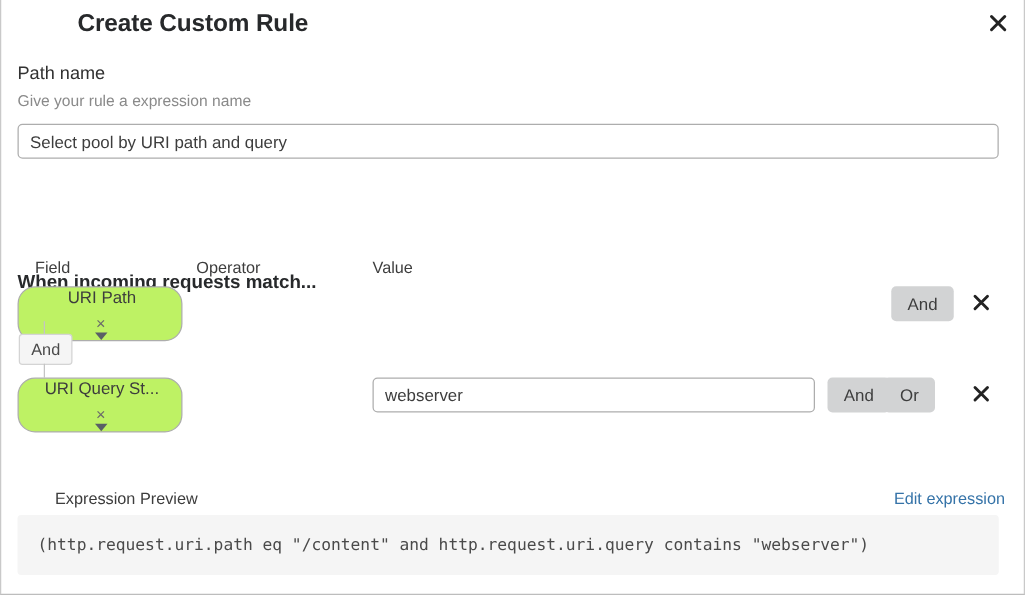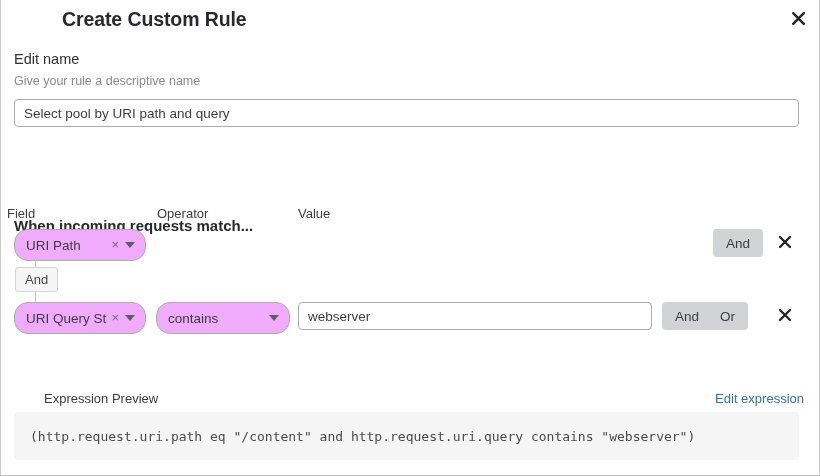--- a/index.html
+++ b/index.html
@@ -76,36 +76,37 @@
   .section-heading {
     position: absolute;
     left: 13px; top: 173px;
     font-size: 15px;
     font-weight: bold;
     color: #27292b;
     margin-top: 44px;
   }
 
   
-  #col-field    { left: 6px;  top: 206px; }
+  #col-field    { left: 27px;  top: 206px; }
   #col-operator { left: 156px; top: 206px; }
   #col-value    { left: 297px; top: 206px; }
   .col-head { font-size: 13px; color: #3d3d3d; position: absolute; }
 
   
   .select-box {
     position: absolute;
-    height: 32px;
+    height: 44px;
     border: 1px solid #adadad;
     border-radius: 14px;
-    background: #f0abfc;
+    background: #bef264;
     display: flex;
     align-items: center;
     padding: 0 8px 0 11px;
     cursor: pointer;
+    flex-direction: column;
   }
   .select-value {
     flex: 1 1 auto;
     font-size: 13.5px;
     color: #3d3d3d;
     white-space: nowrap;
     overflow: hidden;
   }
   .select-clear {
     flex: 0 0 auto;
@@ -221,22 +222,22 @@
 
   <div class="modal-title">Create Custom Rule</div>
   <button class="close-btn">
     <span>
       <svg width="15" height="15" viewBox="0 0 15 15" aria-hidden="true">
         <path d="M2.2 2.2 L12.8 12.8 M12.8 2.2 L2.2 12.8" stroke="#232323" stroke-width="2.4" stroke-linecap="round"></path>
       </svg>
     </span>
   </button>
 
-  <div class="field-label" id="rule-name-label">Edit name</div>
-  <div class="field-help" id="rule-name-help">Give your rule a descriptive name</div>
+  <div class="field-label" id="rule-name-label">Path name</div>
+  <div class="field-help" id="rule-name-help">Give your rule a expression name</div>
   <input class="text-input" id="rule-name-input" type="text" value="Select pool by URI path and query" placeholder="Select pool by URI path and query" style="">
 
   <div class="section-heading">When incoming requests match...</div>
 
   <div class="col-head" id="col-field">Field</div>
   <div class="col-head" id="col-operator">Operator</div>
   <div class="col-head" id="col-value">Value</div>
 
   <div class="select-box field-select-1">
     <span class="select-value">URI Path</span>
@@ -254,24 +255,20 @@
 
   <div class="connector-line" id="connector-line-top"></div>
   <button id="connector-and">And</button>
   <div class="connector-line" id="connector-line-bottom"></div>
 
   <div class="select-box field-select-2">
     <span class="select-value">URI Query St...</span>
     <span class="select-clear">×</span>
     <span class="select-caret"></span>
   </div>
-  <div class="select-box op-select-2">
-    <span class="select-value">contains</span>
-    <span class="select-caret"></span>
-  </div>
   <input class="text-input" id="value-input-2" type="text" value="webserver" style="">
   <button class="logic-btn" id="and-btn-2">And</button>
   <button class="logic-btn" id="or-btn-2">Or</button>
   <button class="remove-btn" id="remove-btn-2">
     <span>
       <svg width="14" height="14" viewBox="0 0 14 14" aria-hidden="true">
         <path d="M2 2 L12 12 M12 2 L2 12" stroke="#232323" stroke-width="2.3" stroke-linecap="round"></path>
       </svg>
     </span>
   </button>

